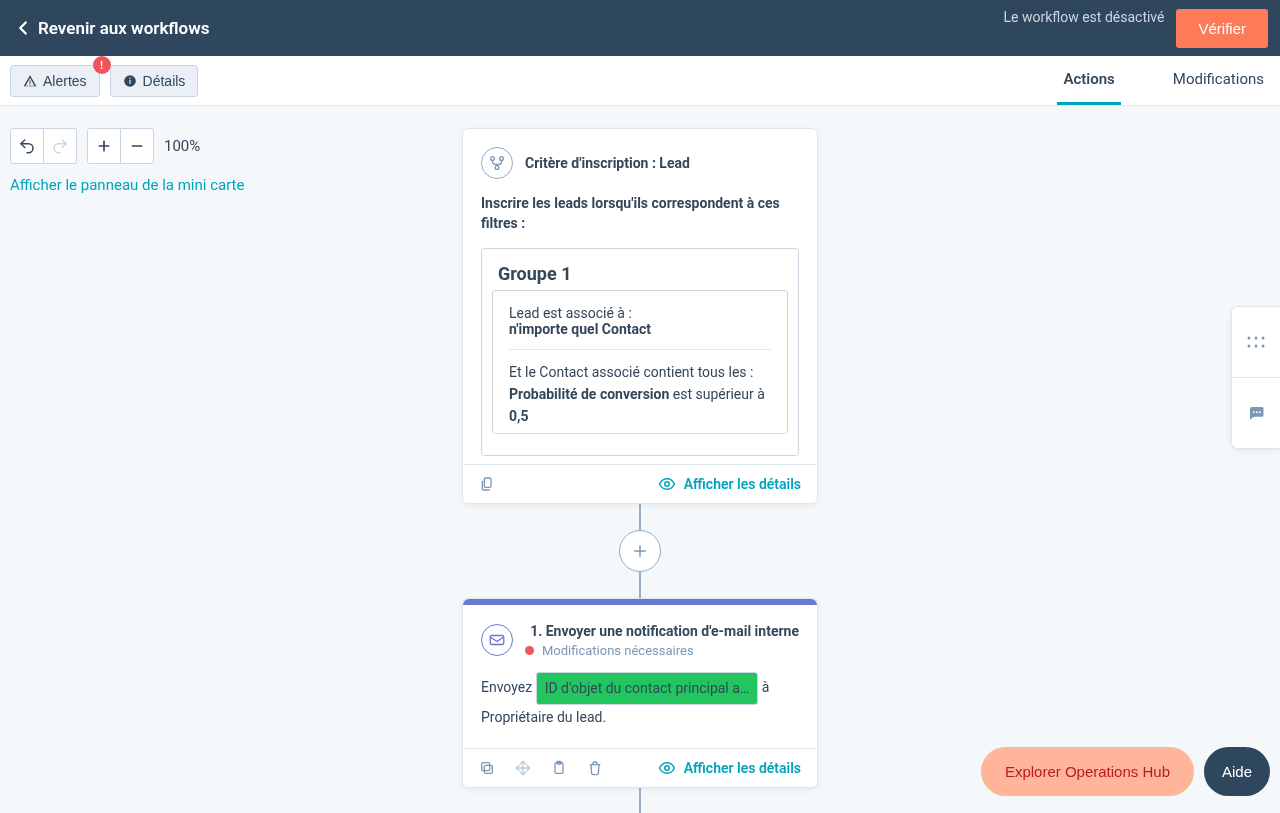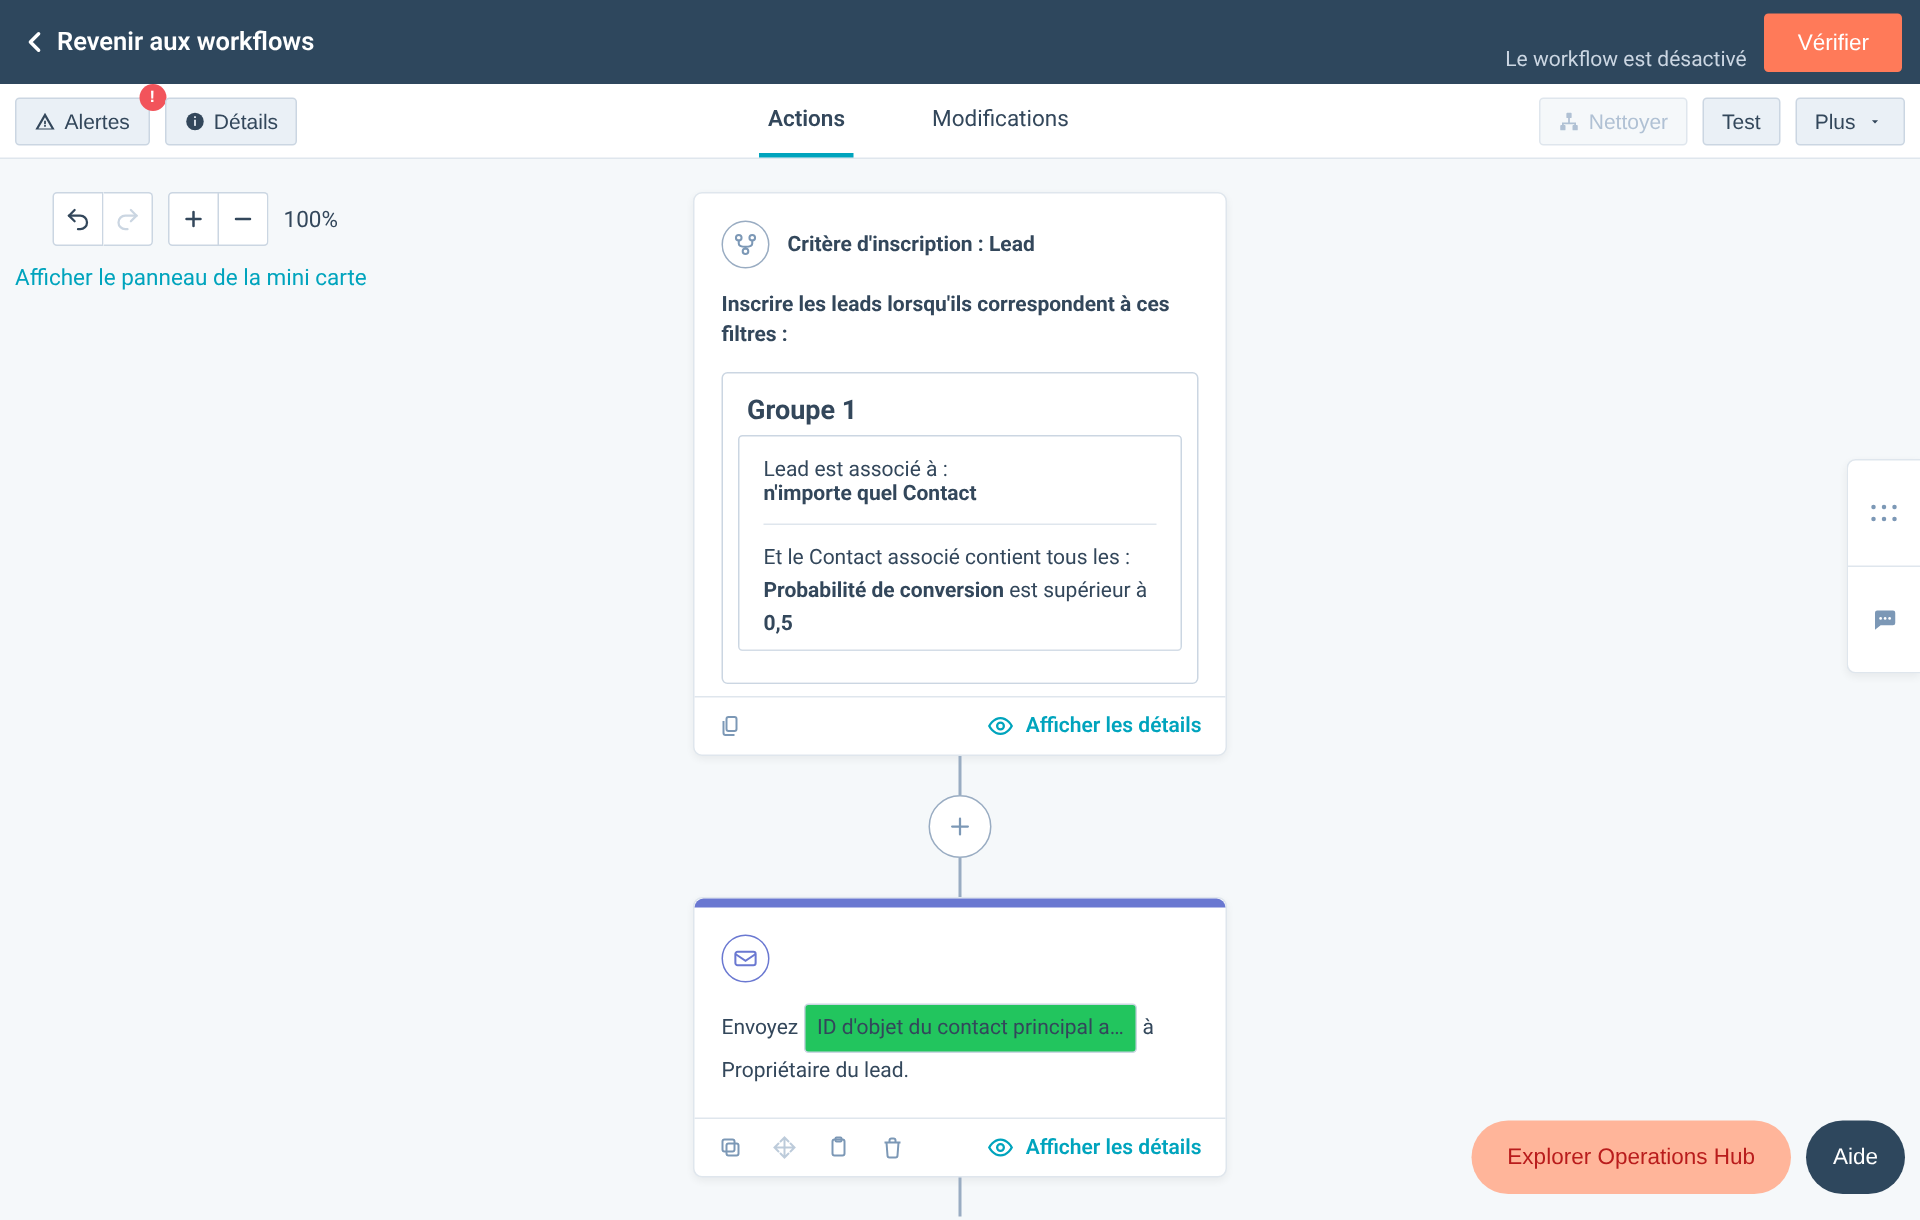--- a/index.html
+++ b/index.html
@@ -39,21 +39,21 @@
     display:flex;
     align-items:center;
     justify-content:space-between;
     padding:0 12px;
   }
   .back{
     display:flex;align-items:center;
     font-size:17px;font-weight:600;cursor:pointer;
   }
   .back svg{margin-right:4px;}
-  .top-right{display:flex;align-items:flex-end;gap:12px;}
+  .top-right{display:flex;align-items:flex-start;gap:12px;}
   .disabled-txt{color:#cbd6e2;font-size:14px;}
   .btn-orange{
     background:var(--orange);border:none;border-radius:3px;
     padding:11px 22px;color:#fff;font-size:15px;font-weight:500;cursor:pointer;
   }
 
   
   .toolbar{
     height:49px;background:#fff;border-bottom:1px solid #dfe6ed;
     display:flex;align-items:center;justify-content:space-between;
@@ -79,21 +79,21 @@
   }
   .tab.active{font-weight:600;border-bottom-color:var(--teal);}
 
   
   .canvas{
     position:relative;height:calc(813px - 56px - 49px);overflow:hidden;
   }
   .zoom-controls{
     position:absolute;top:22px;left:10px;display:flex;flex-direction:column;gap:12px;align-items:flex-start;
   }
-  .zc-row{display:flex;align-items:center;gap:10px;margin-left:25px;}
+  .zc-row{display:flex;align-items:center;gap:10px;}
   .btn-group{display:flex;}
   .sqbtn{
     width:32px;height:34px;border:1px solid var(--border);background:#fff;color:var(--text);
     display:flex;align-items:center;justify-content:center;font-size:18px;cursor:pointer;
   }
   .sqbtn.dis{color:#cbd6e2;cursor:default;}
   .btn-group .sqbtn:first-child{border-radius:3px 0 0 3px;}
   .btn-group .sqbtn:last-child{border-radius:0 3px 3px 0;border-left:none;}
   .btn-group .sqbtn:only-child{border-radius:3px;}
   .zoom-pct{font-size:15px;color:var(--text);}
@@ -209,42 +209,20 @@
       </span>
       <span>Détails</span>
     </button>
   </div>
 
   <div class="tabs">
     <div class="tab active">Actions</div>
     <div class="tab">Modifications</div>
   </div>
 
-  <div class="tl-right">
-    <button class="btn-light ghost">
-      <span class="ic">
-        <svg width="14" height="14" viewBox="0 0 24 24" fill="currentColor">
-            <rect x="9" y="2" width="6" height="6" rx="1"></rect>
-            <rect x="2" y="16" width="6" height="6" rx="1"></rect>
-            <rect x="16" y="16" width="6" height="6" rx="1"></rect>
-            <path d="M12 8v4M5 16v-2h14v2M12 12v2" stroke="currentColor" stroke-width="2" fill="none"></path>
-          </svg>
-      </span>
-      <span>Nettoyer</span>
-    </button>
-    <button class="btn-light">Test</button>
-    <button class="btn-light">
-      <span>Plus</span>
-      <span class="ic">
-        <svg width="10" height="10" viewBox="0 0 24 24" fill="currentColor">
-            <path d="M7 10l5 5 5-5z"></path>
-          </svg>
-      </span>
-    </button>
-  </div>
 </div>
 
 <div class="canvas">
 
   <div class="zoom-controls">
     <div class="zc-row">
       <div class="btn-group">
         <div class="sqbtn">
           <svg width="18" height="18" viewBox="0 0 24 24" fill="none" stroke="currentColor" stroke-width="2" stroke-linecap="round">
               <path d="M9 14 4 9l5-5"></path>
@@ -338,20 +316,27 @@
     <div class="card">
       <div class="card-purple-top"></div>
       <div class="card2-pad">
         <div class="card-head">
           <div class="ring purple">
             <svg width="18" height="18" viewBox="0 0 24 24" fill="none" stroke="currentColor" stroke-width="1.8">
                 <rect x="3" y="6" width="18" height="12" rx="2"></rect>
                 <path d="m3 8 9 6 9-6"></path>
               </svg>
           </div>
+          <div style="flex:1">
+            <div class="ch-title">1. Envoyer une notification d'e-mail interne</div>
+            <div class="status-row">
+              <span class="reddot"></span>
+              <span>Modifications nécessaires</span>
+            </div>
+          </div>
         </div>
         <div class="send-row" style="padding-bottom:18px;">
           <span>Envoyez </span><span class="token">ID d'objet du contact principal a…</span><span> à </span><span>Propriétaire du lead.</span>
         </div>
       </div>
       <div class="card-foot">
         <div class="foot-icons">
           <span class="fi">
             <svg width="16" height="16" viewBox="0 0 24 24" fill="none" stroke="currentColor" stroke-width="2">
                 <rect x="8" y="8" width="12" height="12" rx="2"></rect>

